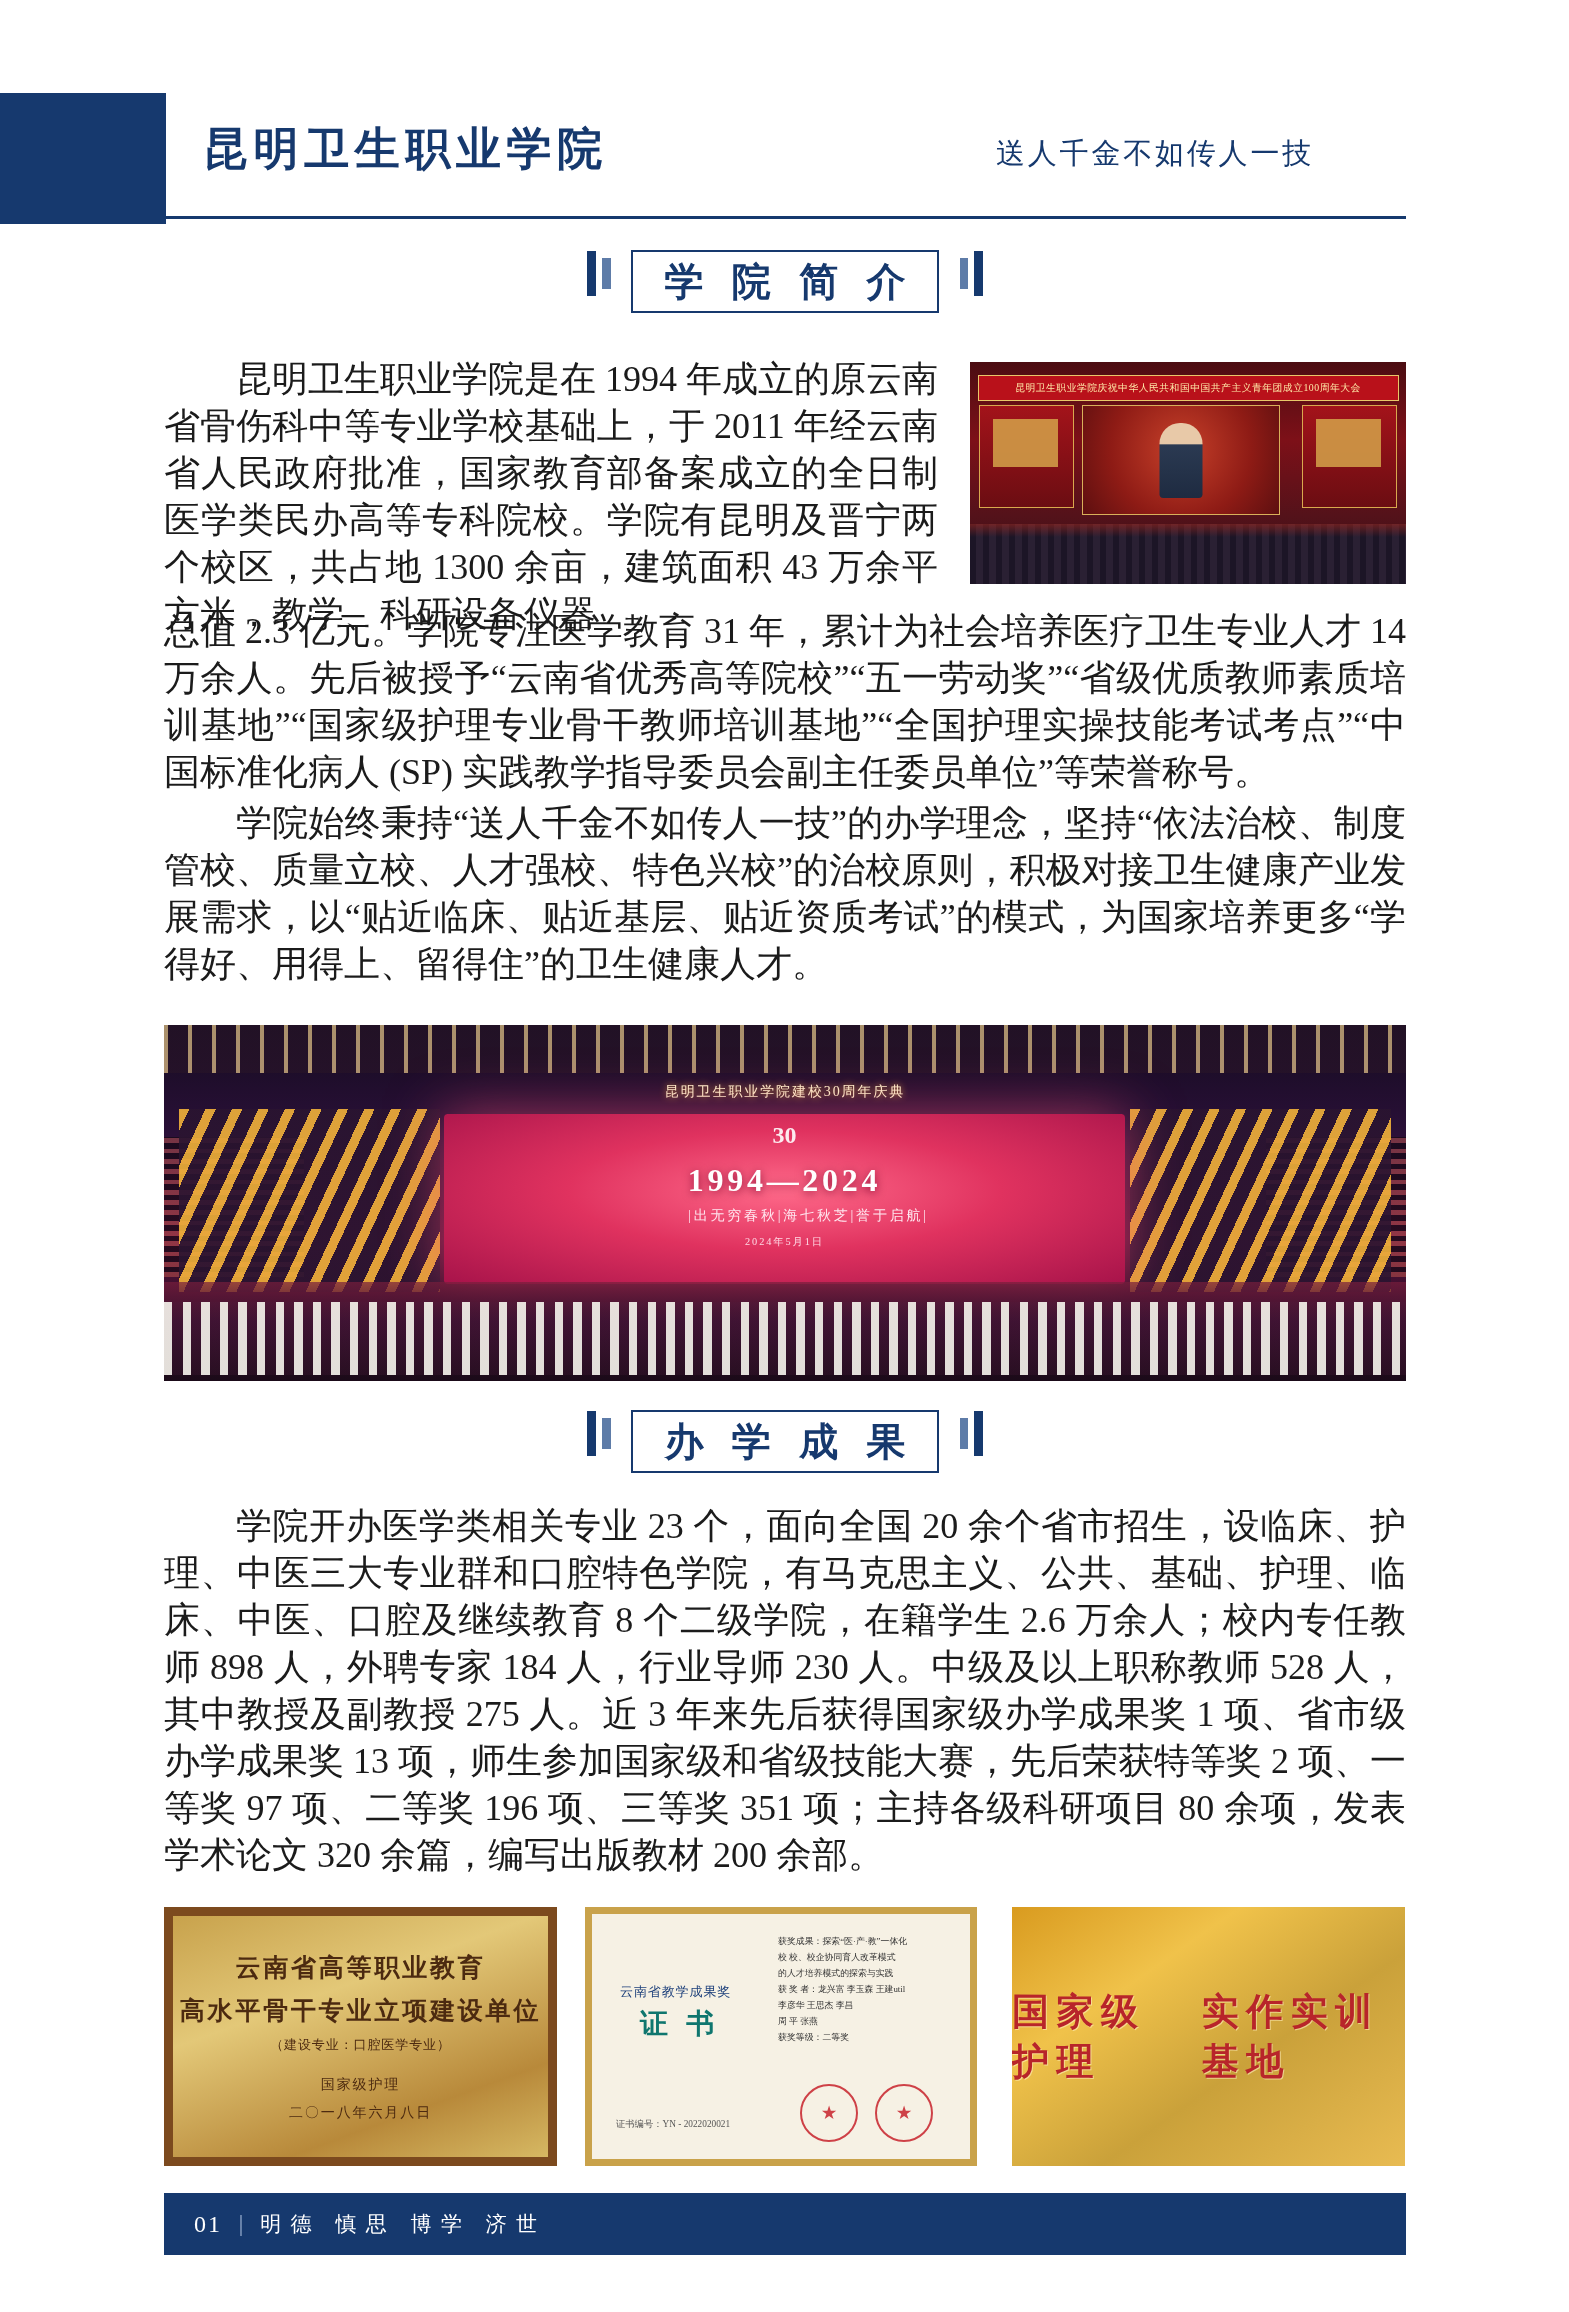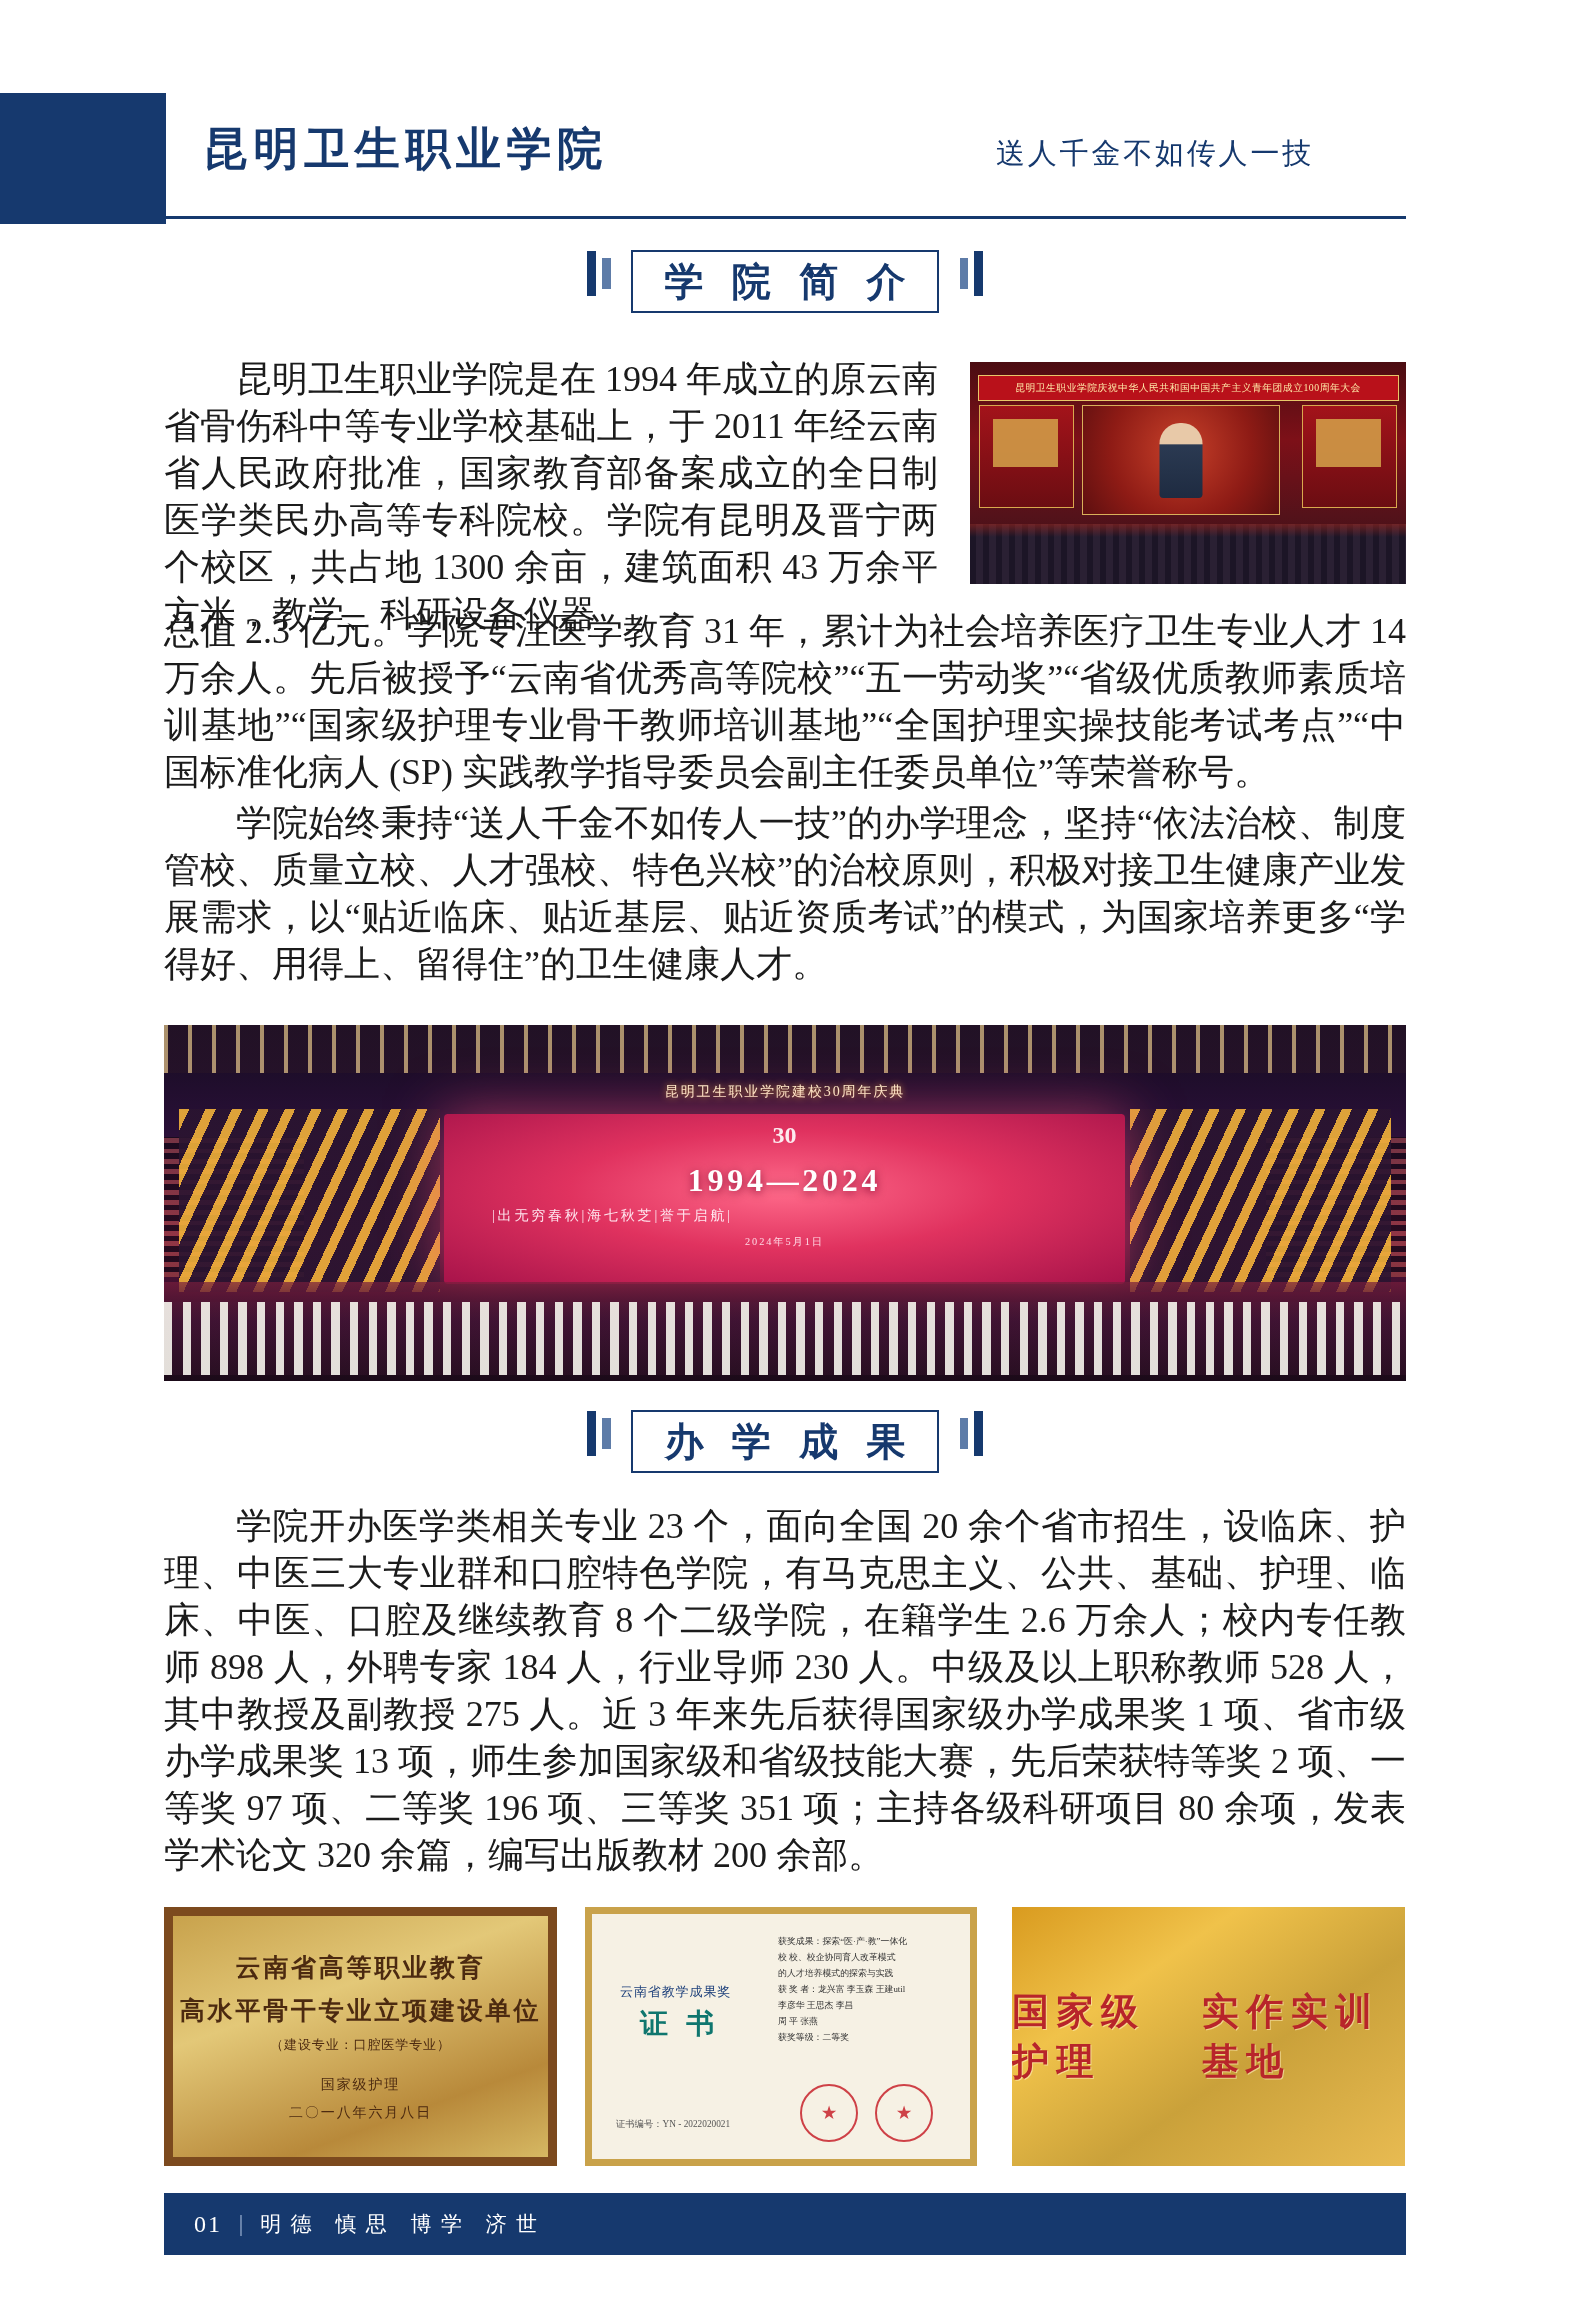--- a/index.html
+++ b/index.html
@@ -221,21 +221,21 @@
     box-shadow: 0 0 56px rgba(255,80,120,.55);
     overflow: hidden;
   }
   .p2-years {
     position: absolute; left: 0; right: 0; top: 48px;
     text-align: center; color: #fff; font-size: 32px; letter-spacing: 3.7px; font-weight: bold;
     text-shadow: 0 1.9px 9.3px rgba(120,0,40,.8);
   }
   .p2-sub {
     position: absolute; left: 16px; right: 0; top: 93px;
-    text-align: left; color: #ffe6ef; font-size: 14px; letter-spacing: 2.8px; margin-left: 32px;
+    text-align: center; color: #ffe6ef; font-size: 14px; letter-spacing: 2.8px; margin-left: 32px;
   }
   .p2-date {
     position: absolute; left: 0; right: 0; top: 121px;
     text-align: center; color: #ffd9e5; font-size: 10.3px; letter-spacing: 1.9px;
   }
   .p2-30 {
     position: absolute; left: 50%; top: 7.5px; transform: translateX(-50%);
     color: #fff; font-size: 24px; font-weight: bold; opacity: .9;
   }
   .p2-wing {

